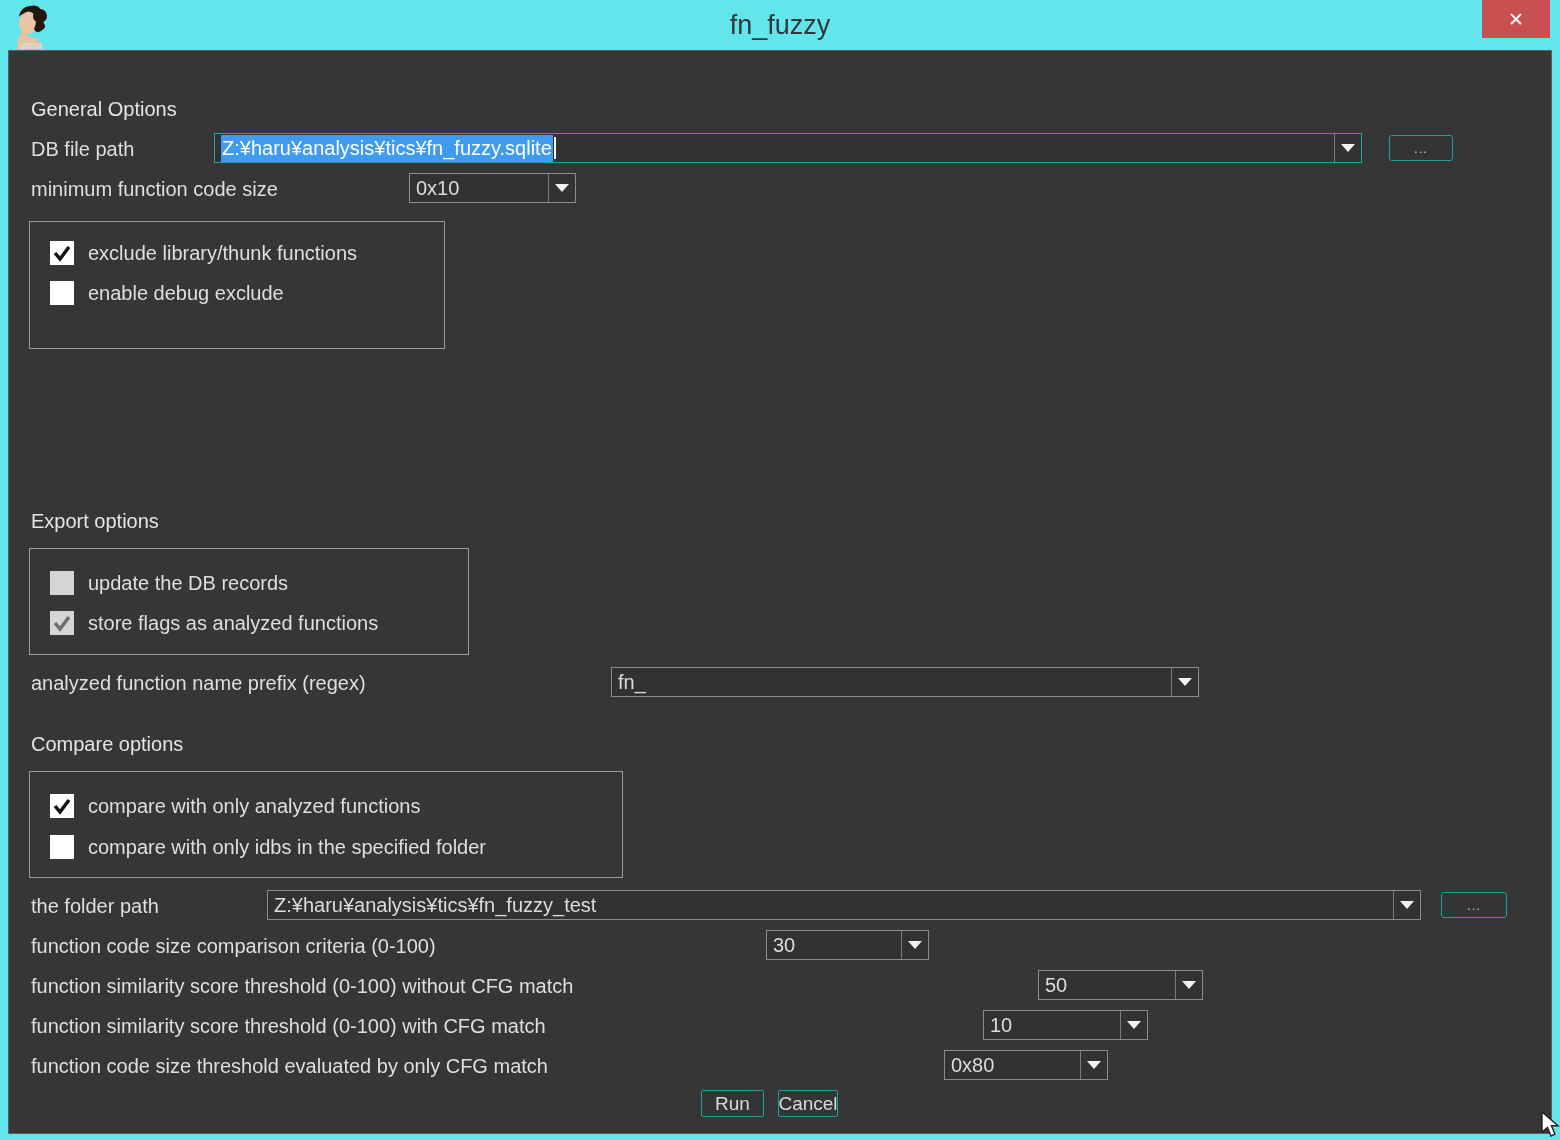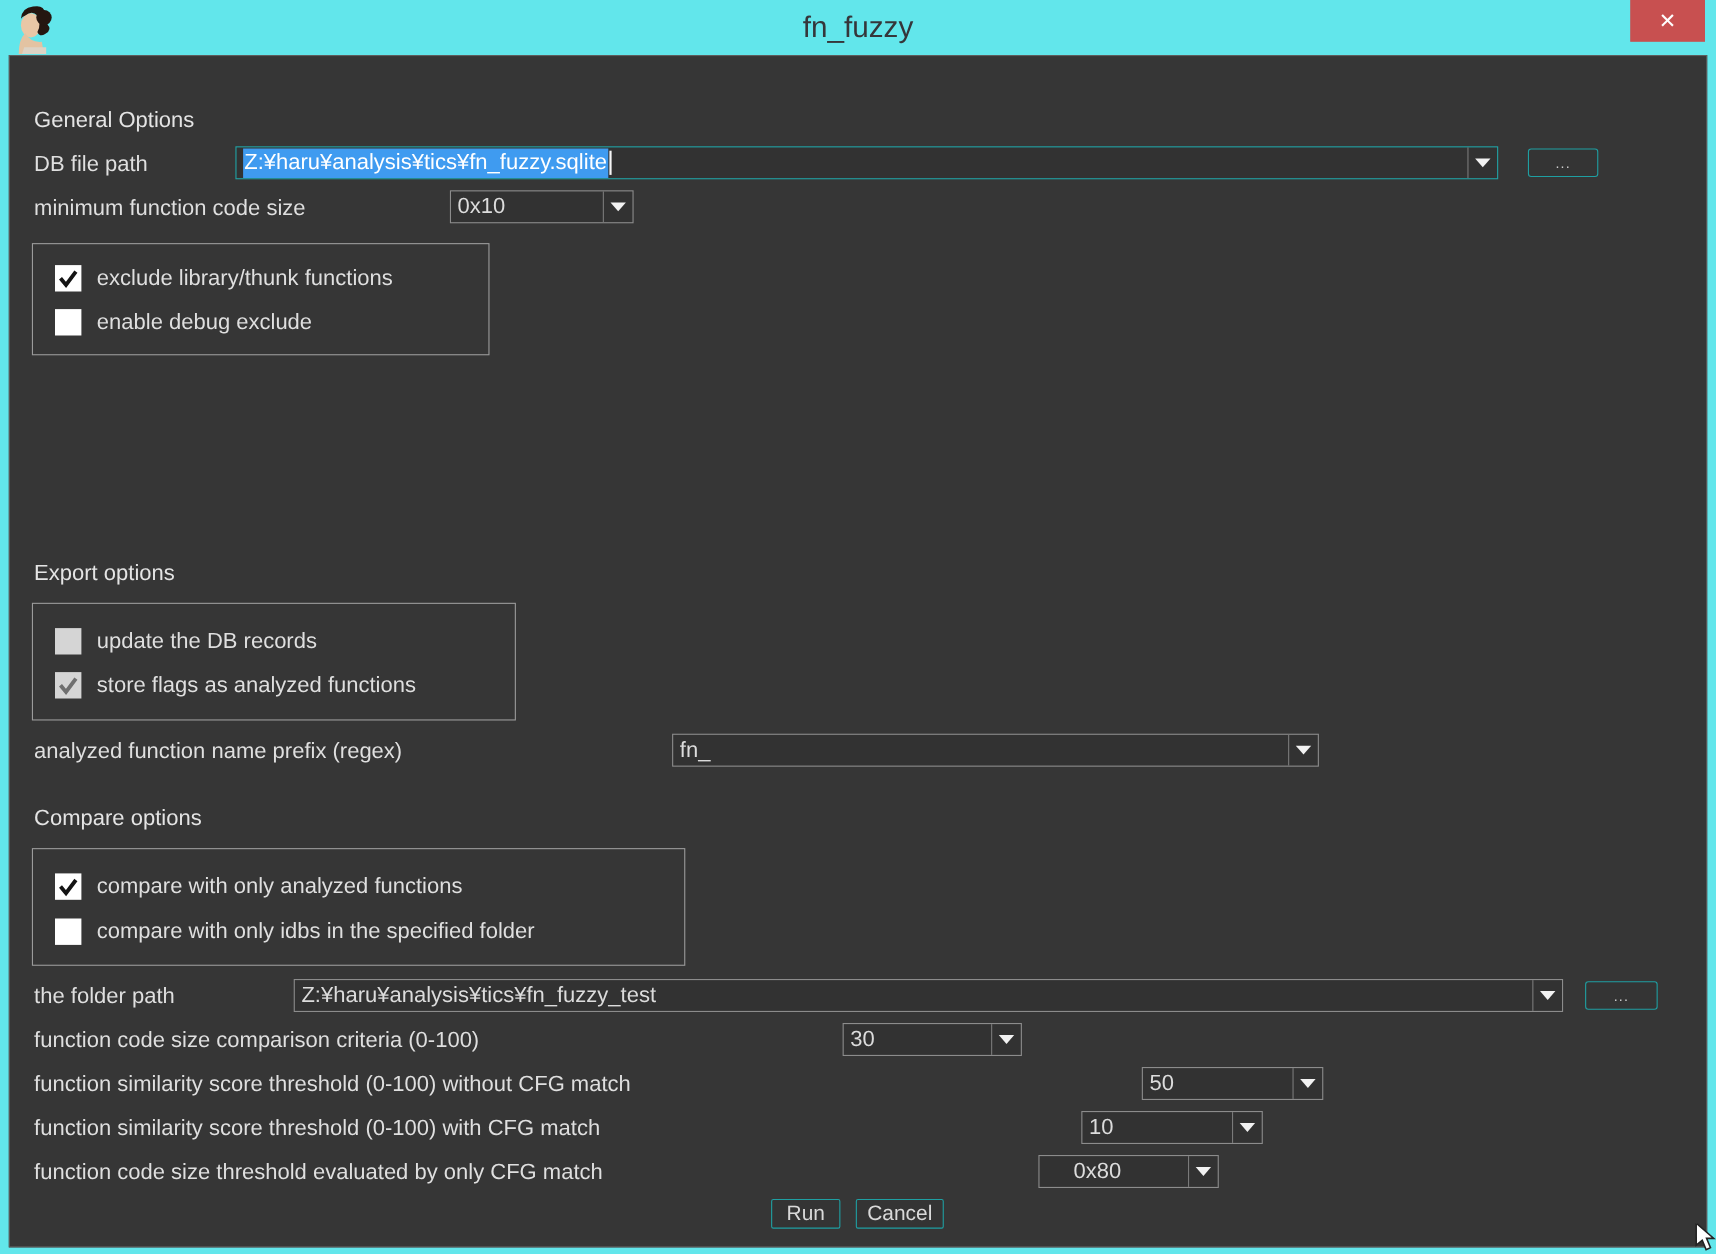--- a/index.html
+++ b/index.html
@@ -120,21 +120,21 @@
   <div class="tbtn browse" style="left:1380px; top:84px; width:64px; height:26px;">...</div>
 
   <div class="lbl" style="left:22px; top:126px;">minimum function code size</div>
   <div class="combo" style="left:400px; top:122px; width:167px;">
     <div class="combo-text">0x10</div>
     <div class="combo-arrow-box">
         <div class="tri-down"></div>
       </div>
   </div>
 
-  <div class="groupbox" style="left:20px; top:170px; width:416px; height:102px;">
+  <div class="groupbox" style="left:20px; top:170px; width:416px; height:128px;">
     <div class="check-row" style="top:18px;">
       <span class="cb checked">
         <svg viewBox="0 0 24 24">
             <path d="M5 12 L10 18 L19 6" stroke-width="3.5" fill="none"></path>
           </svg>
       </span>
       <span class="check-label">exclude library/thunk functions</span>
     </div>
     <div class="check-row" style="top:58px;">
       <span class="cb">
@@ -218,26 +218,26 @@
 
   <div class="lbl" style="left:22px; top:963px;">function similarity score threshold (0-100) with CFG match</div>
   <div class="combo" style="left:974px; top:959px; width:165px;align-items:flex-end;">
     <div class="combo-text">10</div>
     <div class="combo-arrow-box">
         <div class="tri-down"></div>
       </div>
   </div>
 
   <div class="lbl" style="left:22px; top:1003px;">function code size threshold evaluated by only CFG match</div>
-  <div class="combo" style="left:935px; top:999px; width:164px;padding-left:25px;">
+  <div class="combo" style="left:935px; top:999px; width:164px;">
     <div class="combo-text">0x80</div>
     <div class="combo-arrow-box">
         <div class="tri-down"></div>
       </div>
   </div>
 
   <div class="tbtn" style="left:692px; top:1039px; width:63px; height:27px; border-radius:2px;">Run</div>
-  <div class="tbtn" style="left:769px; top:1039px; width:80px; height:27px; border-radius:2px;">Cancel</div>
+  <div class="tbtn" style="left:769px; top:1039px; width:60px; height:27px; border-radius:2px;">Cancel</div>
 </div>
 
 <svg class="cursor-glyph" viewBox="0 0 20 28">
   <polygon points="2,0 2,20 7.5,15.5 11,24 15,22.2 11.4,13.8 18,13.8" fill="#ffffff" stroke="#222222" stroke-width="1.4"></polygon>
 </svg>
 
 </body></html>

